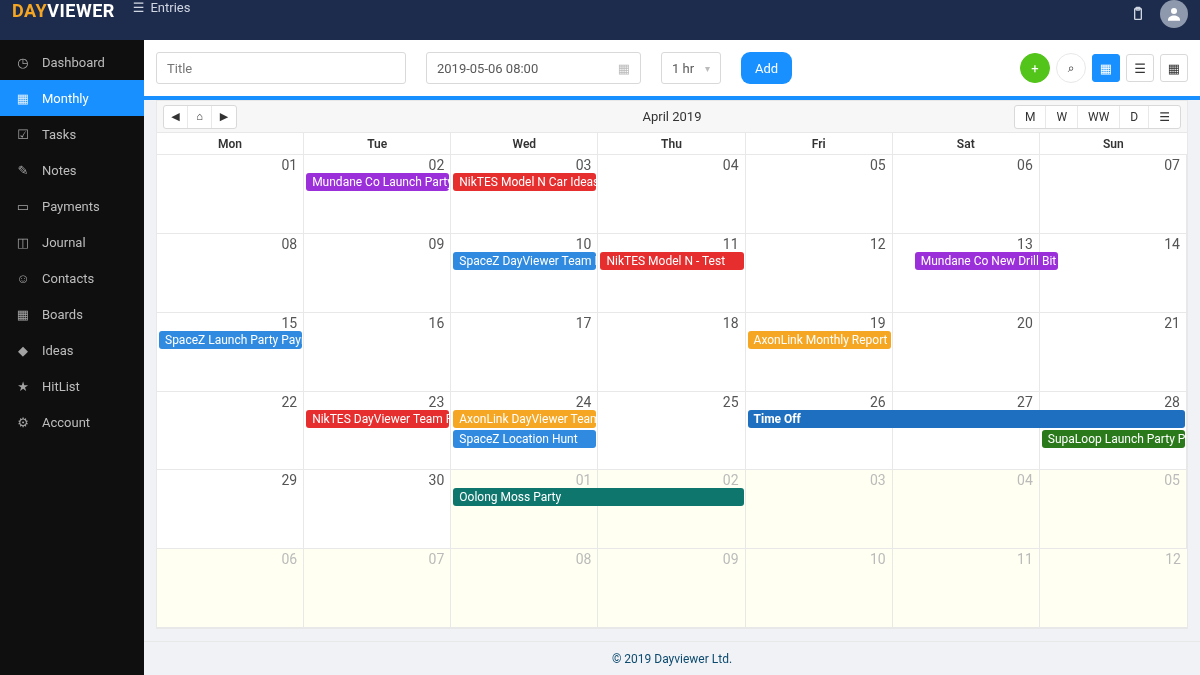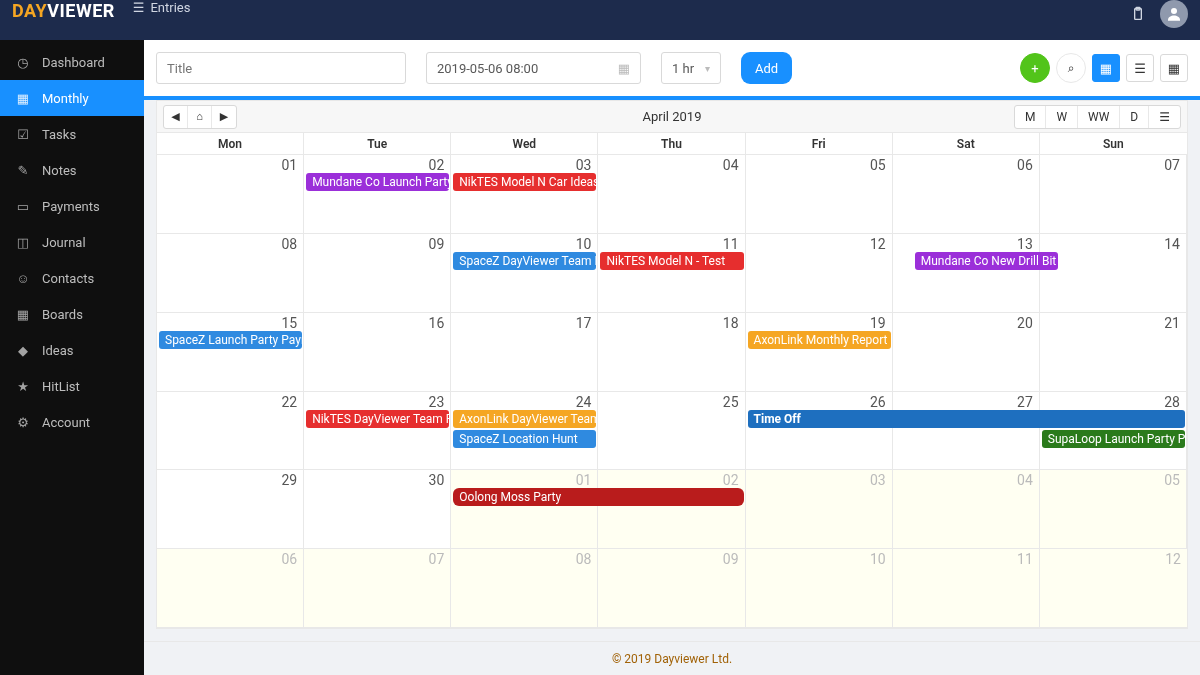--- a/index.html
+++ b/index.html
@@ -43,21 +43,21 @@
 .dow{display:flex;align-items:center;justify-content:center;font-weight:600;font-size:12px;border-right:1px solid #e8e8e8}
 .dow:last-child{border-right:none}
 .grid{flex:1;display:grid;grid-template-rows:repeat(6,1fr);position:relative}
 .wk{display:grid;grid-template-columns:repeat(7,1fr);border-bottom:1px solid #e8e8e8;position:relative}
 .cell{border-right:1px solid #e8e8e8;position:relative;padding:2px 6px}
 .cell:last-child{border-right:none}
 .cell .dn{position:absolute;top:2px;right:6px;font-size:14px;color:#555}
 .cell.out{background:#fffff2}
 .cell.out .dn{color:#bbb}
 .ev{position:absolute;height:18px;border-radius:3px;color:#fff;font-size:12px;padding:0 6px;display:flex;align-items:center;overflow:hidden;white-space:nowrap;cursor:pointer;z-index:2}
-.footer{height:34px;background:#f0f2f5;display:flex;align-items:center;justify-content:center;font-size:12px;color:#a16207;border-top:1px solid #e8e8e8}
+.footer{height:34px;background:#f0f2f5;display:flex;align-items:center;justify-content:center;font-size:12px;color:#0c4a6e;border-top:1px solid #e8e8e8}
 </style>
 </head>
 <body>
 
 <div class="topbar">
   <div class="logo"><span class="day">DAY</span><span class="viewer">VIEWER</span></div>
   <div class="tb-menu">
     <span>☰</span>
     <span>Entries</span>
   </div>
@@ -304,21 +304,21 @@
             </div>
             <div class="cell out">
               <div class="dn">03</div>
             </div>
             <div class="cell out">
               <div class="dn">04</div>
             </div>
             <div class="cell out">
               <div class="dn">05</div>
             </div>
-            <div class="ev" style="background: #b91c1c; left: calc(28.5714% + 2px); width: calc(28.5714% - 4px); top: 18px; border-radius: 6px;">Oolong Moss Party</div>
+            <div class="ev" style="background: #0f766e; left: calc(28.5714% + 2px); width: calc(28.5714% - 4px); top: 18px;">Oolong Moss Party</div>
           </div>
           <div class="wk">
             <div class="cell out">
               <div class="dn">06</div>
             </div>
             <div class="cell out">
               <div class="dn">07</div>
             </div>
             <div class="cell out">
               <div class="dn">08</div>

